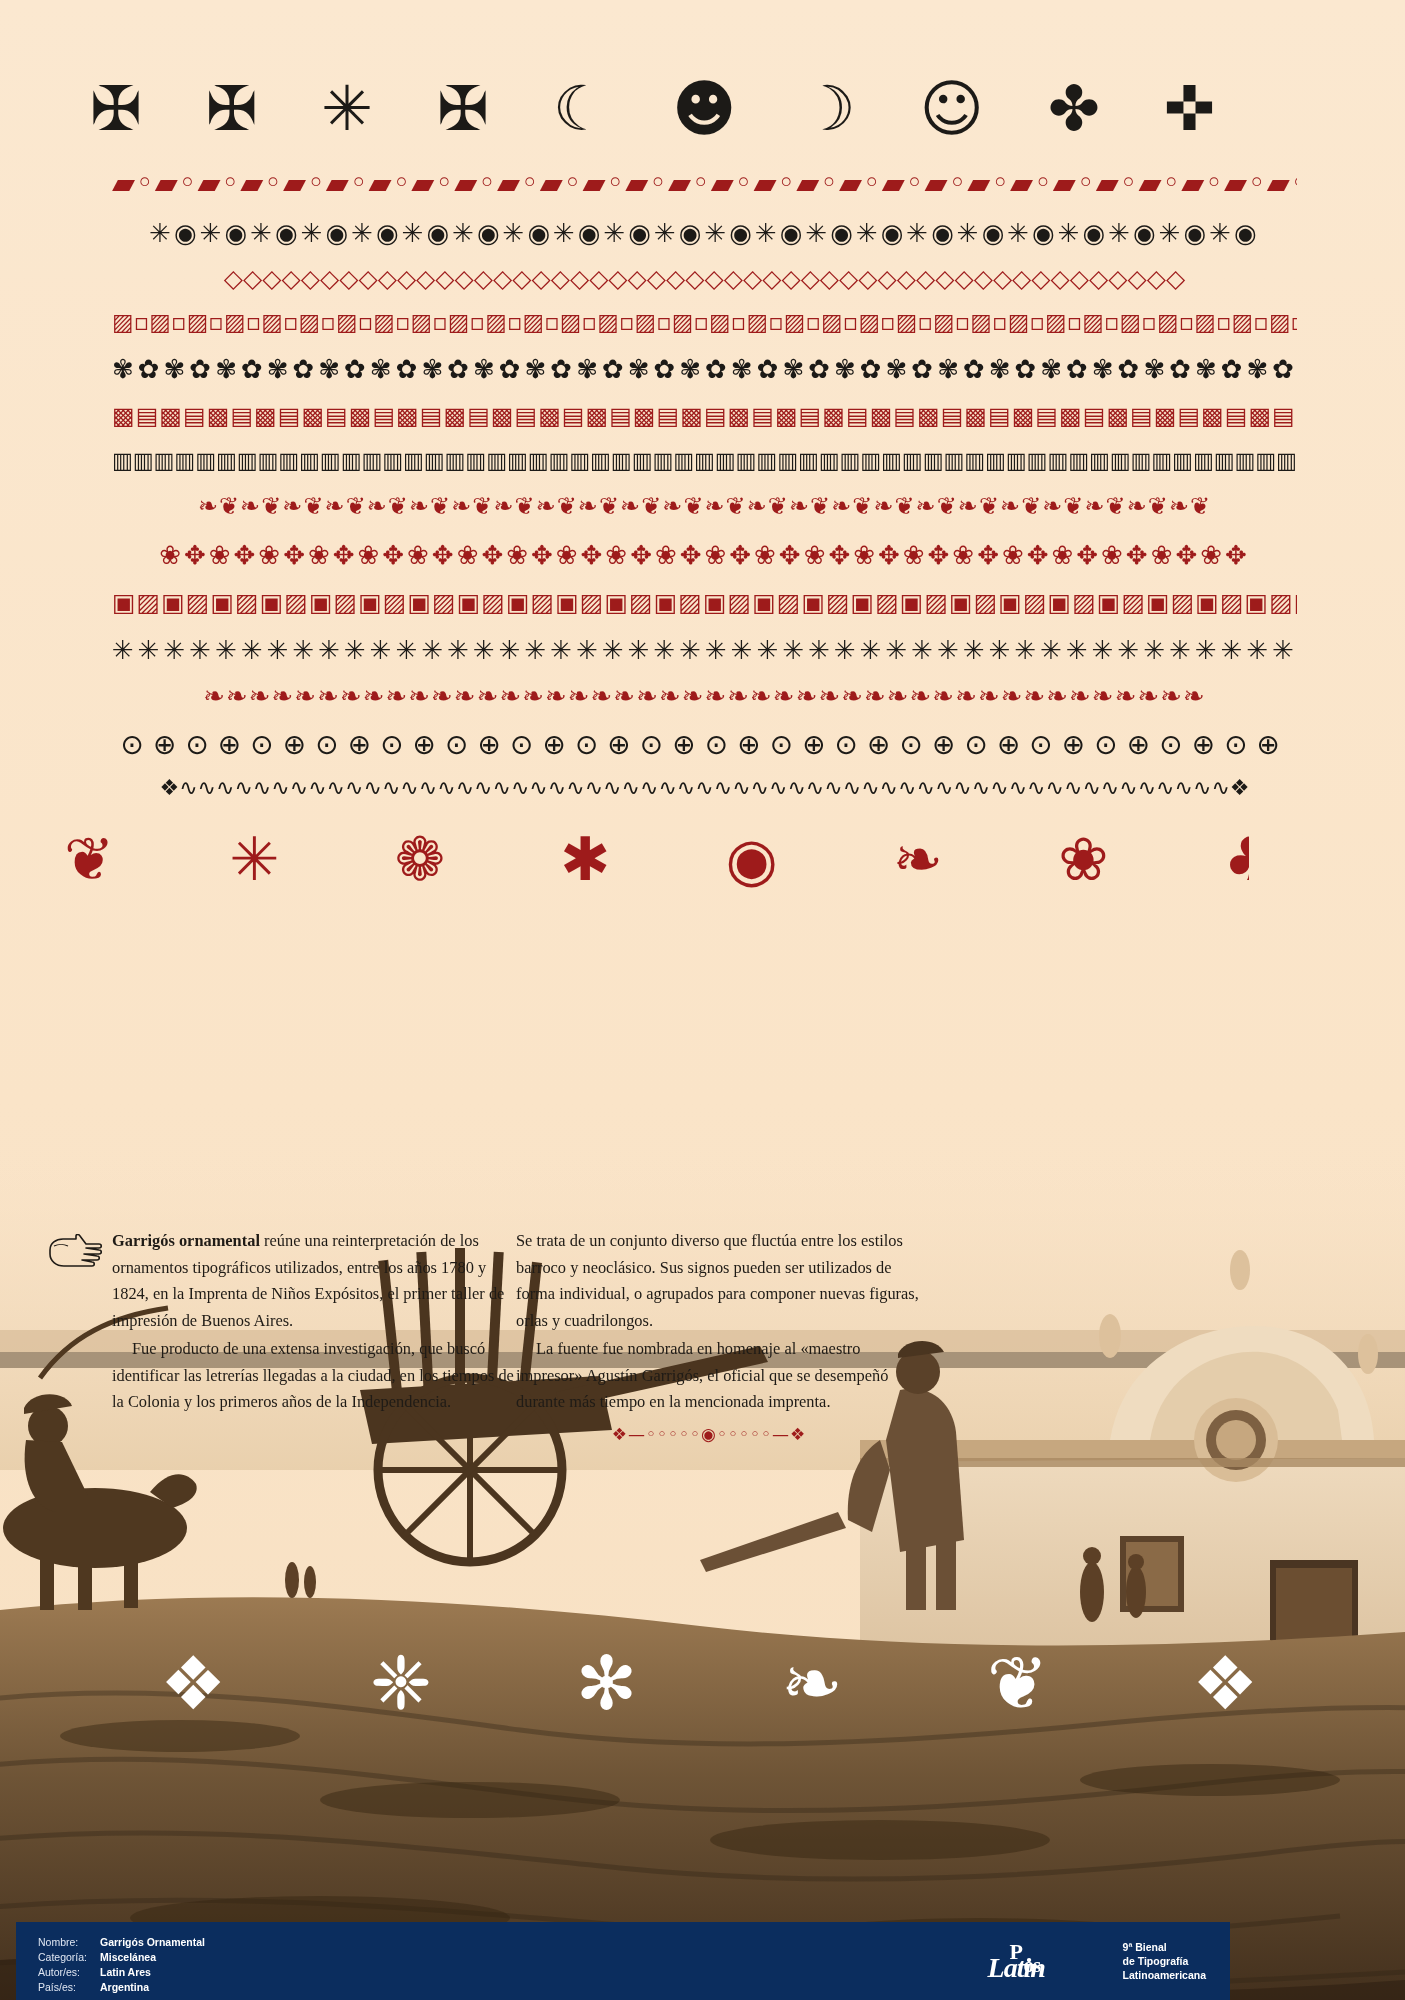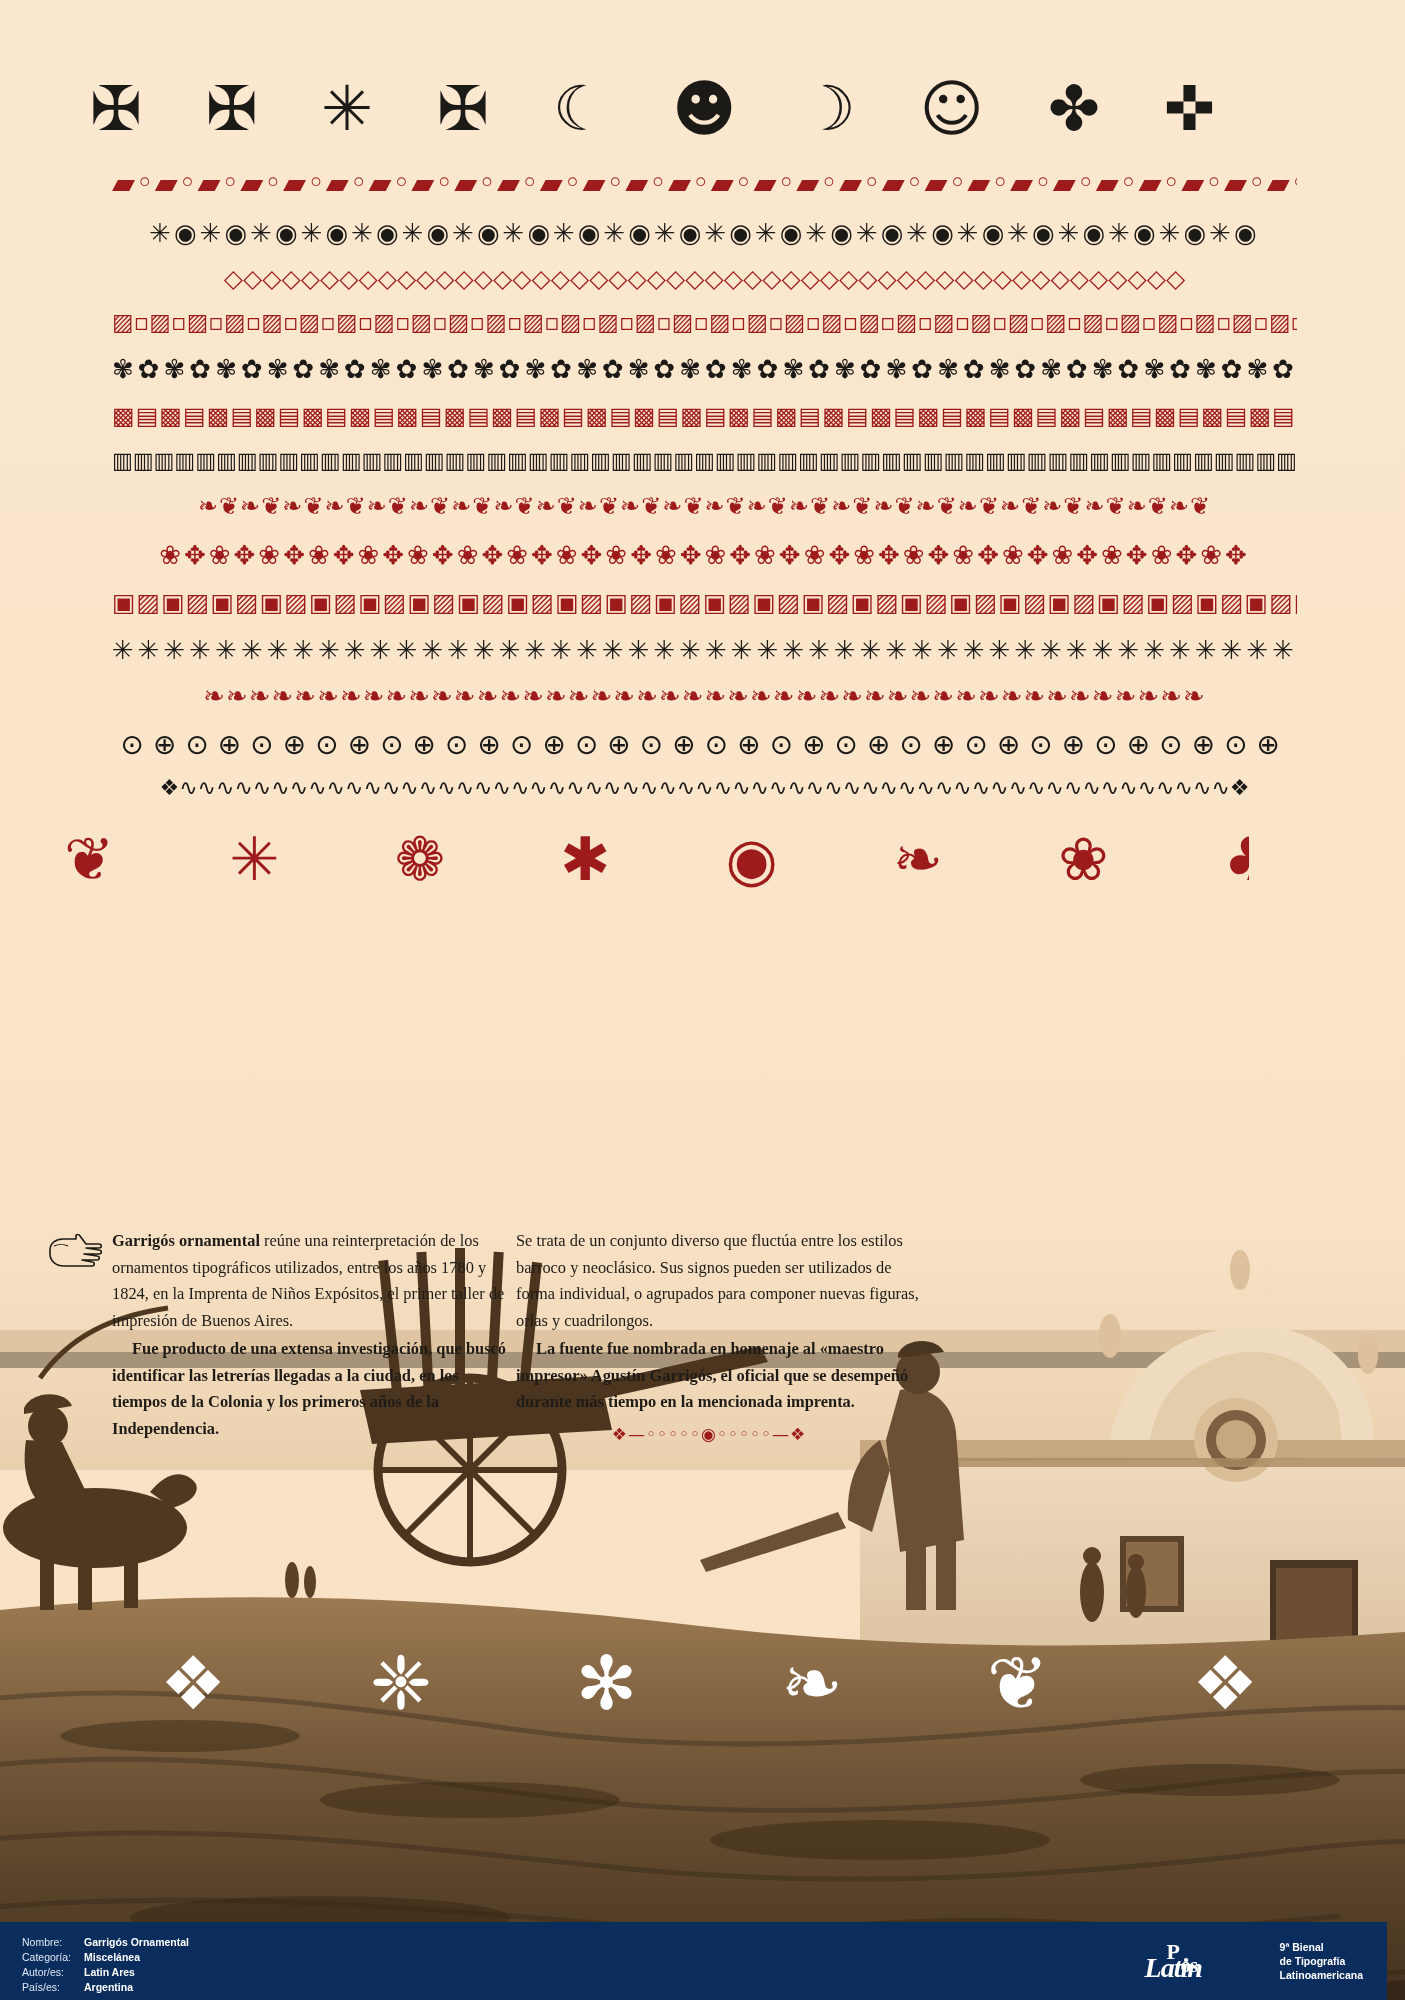--- a/index.html
+++ b/index.html
@@ -81,21 +81,21 @@
     color: #1f1b16;
   }
   .col { width: 404px; }
   .col p {
     margin: 0 0 2px 0;
     font-family: "Liberation Serif", serif;
     font-size: 16.4px;
     line-height: 1.62;
     text-align: left;
   }
-  .col p + p { text-indent: 20px; font-weight: bold; }
+  .col p + p { text-indent: 20px; }
   .col p b { font-weight: bold; }
 
   
   .divider {
     position: absolute;
     left: 574px;
     top: 1424px;
     width: 270px;
     text-align: center;
     color: #9e1b1b;
@@ -126,23 +126,23 @@
     font-size: 74px;
     letter-spacing: 60px;
     white-space: nowrap;
     text-align: center;
     text-indent: 60px;
   }
 
   
   .footer {
     position: absolute;
-    left: 0;
+    left: 16px;
     bottom: 0;
-    width: 1387px;
+    width: 1214px;
     height: 78px;
     background: #0b2d5e;
     color: #ffffff;
   }
   .footer-meta {
     position: absolute;
     left: 22px;
     top: 13px;
     font-family: "Liberation Sans", sans-serif;
     font-size: 10.5px;

